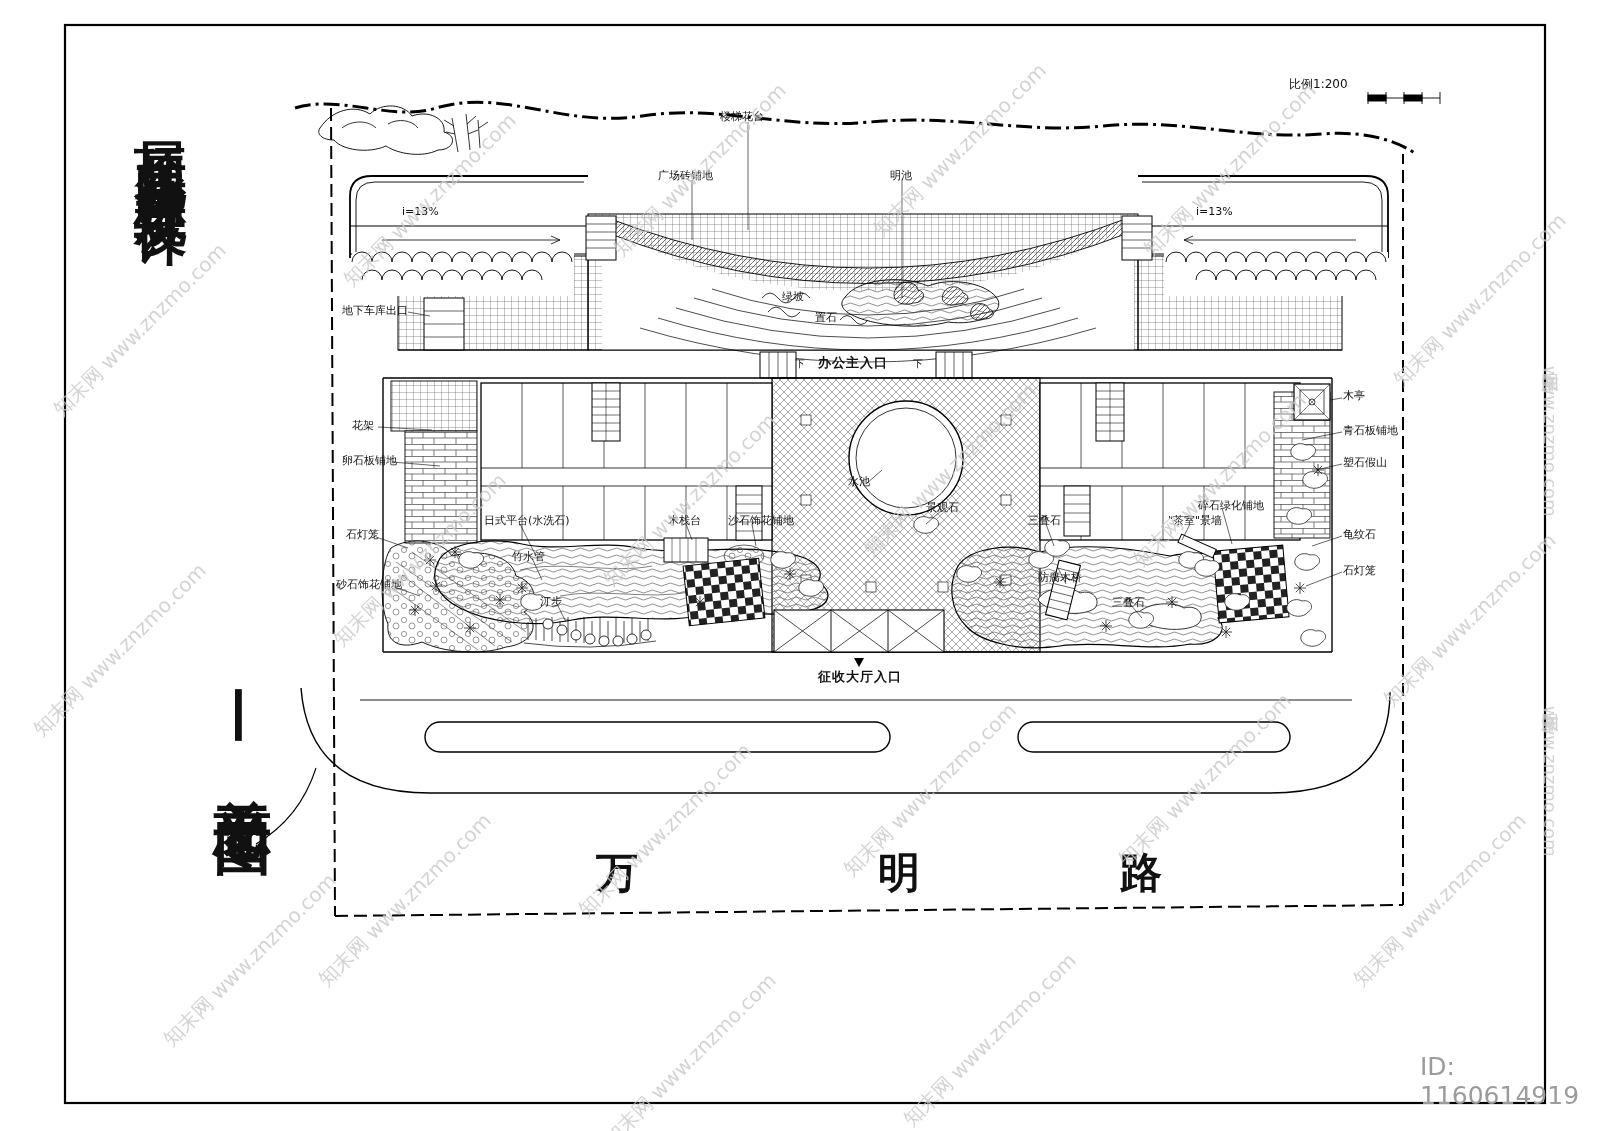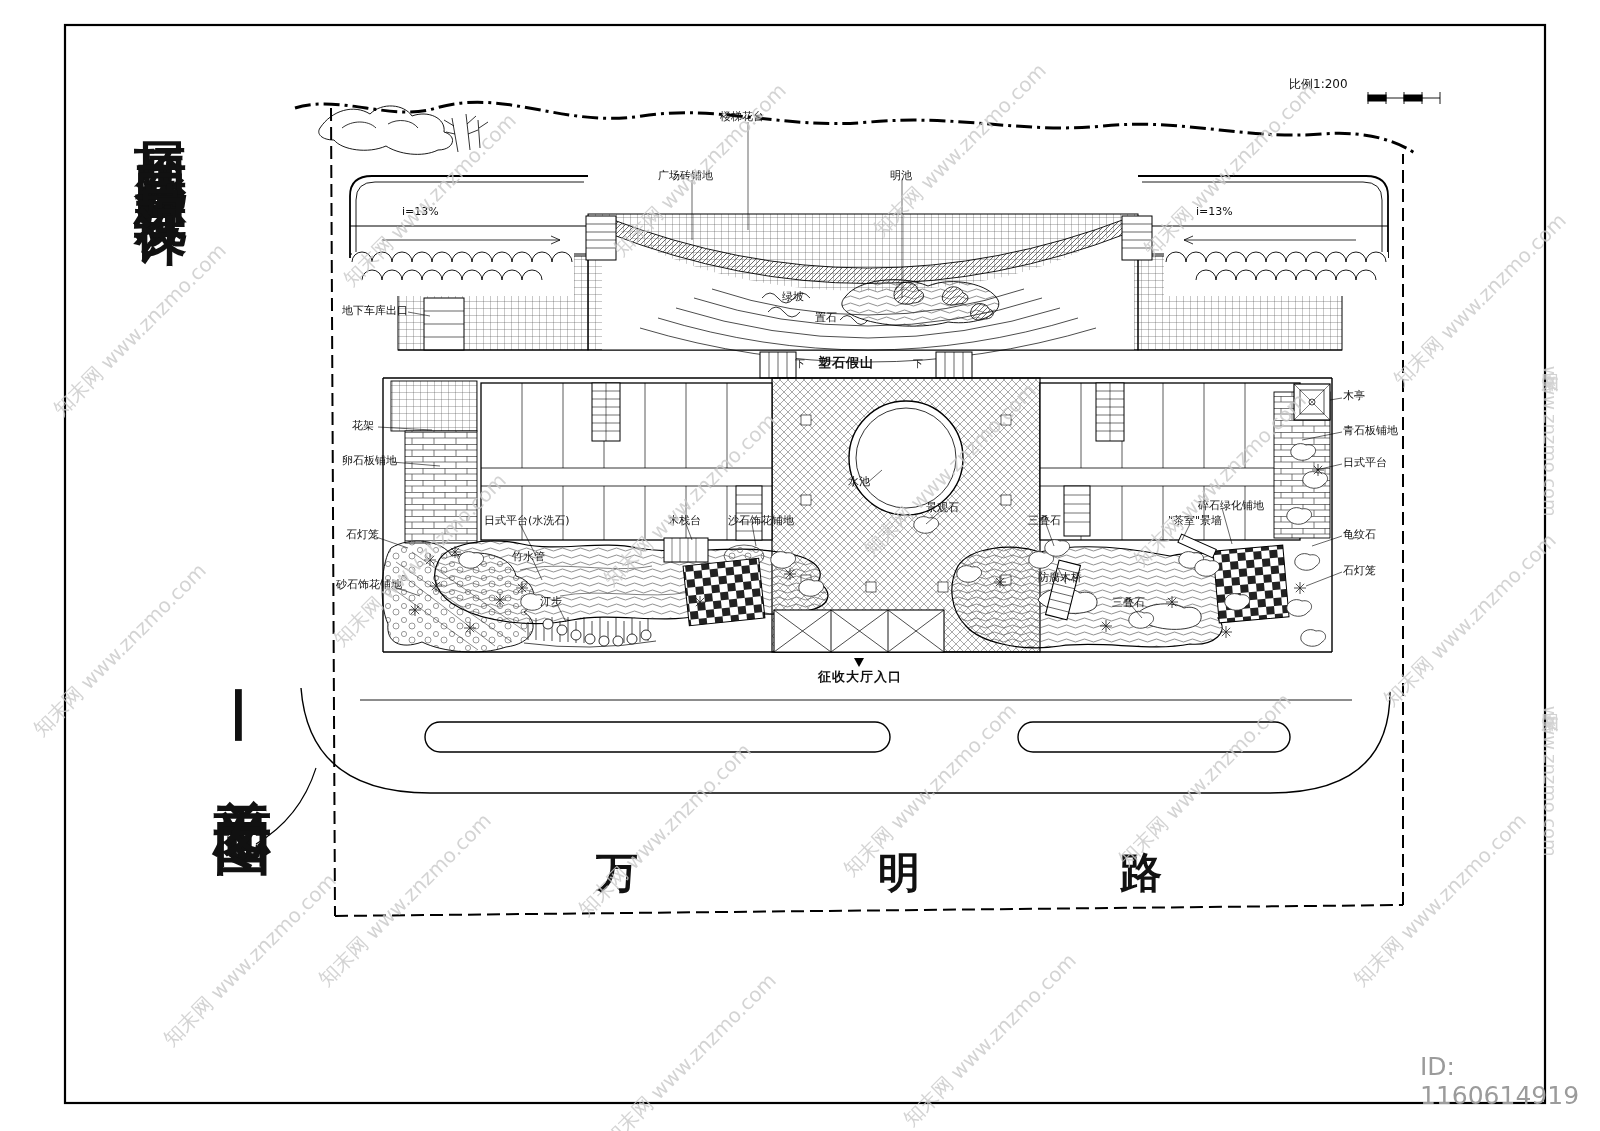--- a/index.html
+++ b/index.html
@@ -242,21 +242,21 @@
 
   <path d="M748,122 L748,230 M692,180 L692,240 M902,180 L902,298 M408,312 L430,316 M378,427 L432,430 M392,462 L440,466 M376,537 L408,548 M394,587 L420,596 M520,524 L536,556 M532,558 L542,580 M556,602 L566,622 M686,524 L692,540 M752,524 L756,546 M866,484 L882,470 M942,510 L926,524 M1046,524 L1054,546 M1190,524 L1182,540 M1222,508 L1232,544 M1058,568 L1066,584 M1130,604 L1142,618 M1342,398 L1330,400 M1342,432 L1302,440 M1342,464 L1316,470 M1342,536 L1312,546 M1342,572 L1306,586" stroke-width="0.6"></path>
 </g>
 </svg>
 
 <div class="title-main">屋顶花园园林景观设计</div>
 <div class="title-sub">—总平面图</div>
 
 <div class="scale-label">比例1:200</div>
 
-<div class="anno lg" style="left:818px;top:356px">塑石假山</div>
+<div class="anno lg" style="left:818px;top:356px">办公主入口</div>
 <div class="anno" style="left:795px;top:359px;font-size:10px">下</div>
 <div class="anno" style="left:913px;top:359px;font-size:10px">下</div>
 <div class="anno lg" style="left:818px;top:670px">征收大厅入口</div>
 <div class="anno md" style="left:342px;top:305px">地下车库出口</div>
 <div class="anno md" style="left:402px;top:206px">i=13%</div>
 <div class="anno md" style="left:1196px;top:206px">i=13%</div>
 
 <div class="anno" style="left:720px;top:111px">楼梯花台</div>
 <div class="anno" style="left:658px;top:170px">广场砖铺地</div>
 <div class="anno" style="left:890px;top:170px">明池</div>
@@ -273,21 +273,21 @@
 <div class="anno" style="left:728px;top:515px">沙石饰花铺地</div>
 <div class="anno" style="left:848px;top:476px">水池</div>
 <div class="anno" style="left:926px;top:502px">景观石</div>
 <div class="anno" style="left:1028px;top:515px">三叠石</div>
 <div class="anno" style="left:1168px;top:515px">"茶室"景墙</div>
 <div class="anno" style="left:1198px;top:500px">碎石绿化铺地</div>
 <div class="anno" style="left:1038px;top:572px">防腐木桥</div>
 <div class="anno" style="left:1112px;top:597px">三叠石</div>
 <div class="anno" style="left:1343px;top:390px">木亭</div>
 <div class="anno" style="left:1343px;top:425px">青石板铺地</div>
-<div class="anno" style="left:1343px;top:457px">日式平台</div>
+<div class="anno" style="left:1343px;top:457px">塑石假山</div>
 <div class="anno" style="left:1343px;top:529px">龟纹石</div>
 <div class="anno" style="left:1343px;top:565px">石灯笼</div>
 
 <div class="road-char" style="left:596px;top:845px">万</div>
 <div class="road-char" style="left:878px;top:845px">明</div>
 <div class="road-char" style="left:1120px;top:845px">路</div>
 
 
 <span class="wm" style="left:140px;top:330px">知末网 www.znzmo.com</span>
 <span class="wm" style="left:120px;top:650px">知末网 www.znzmo.com</span>

